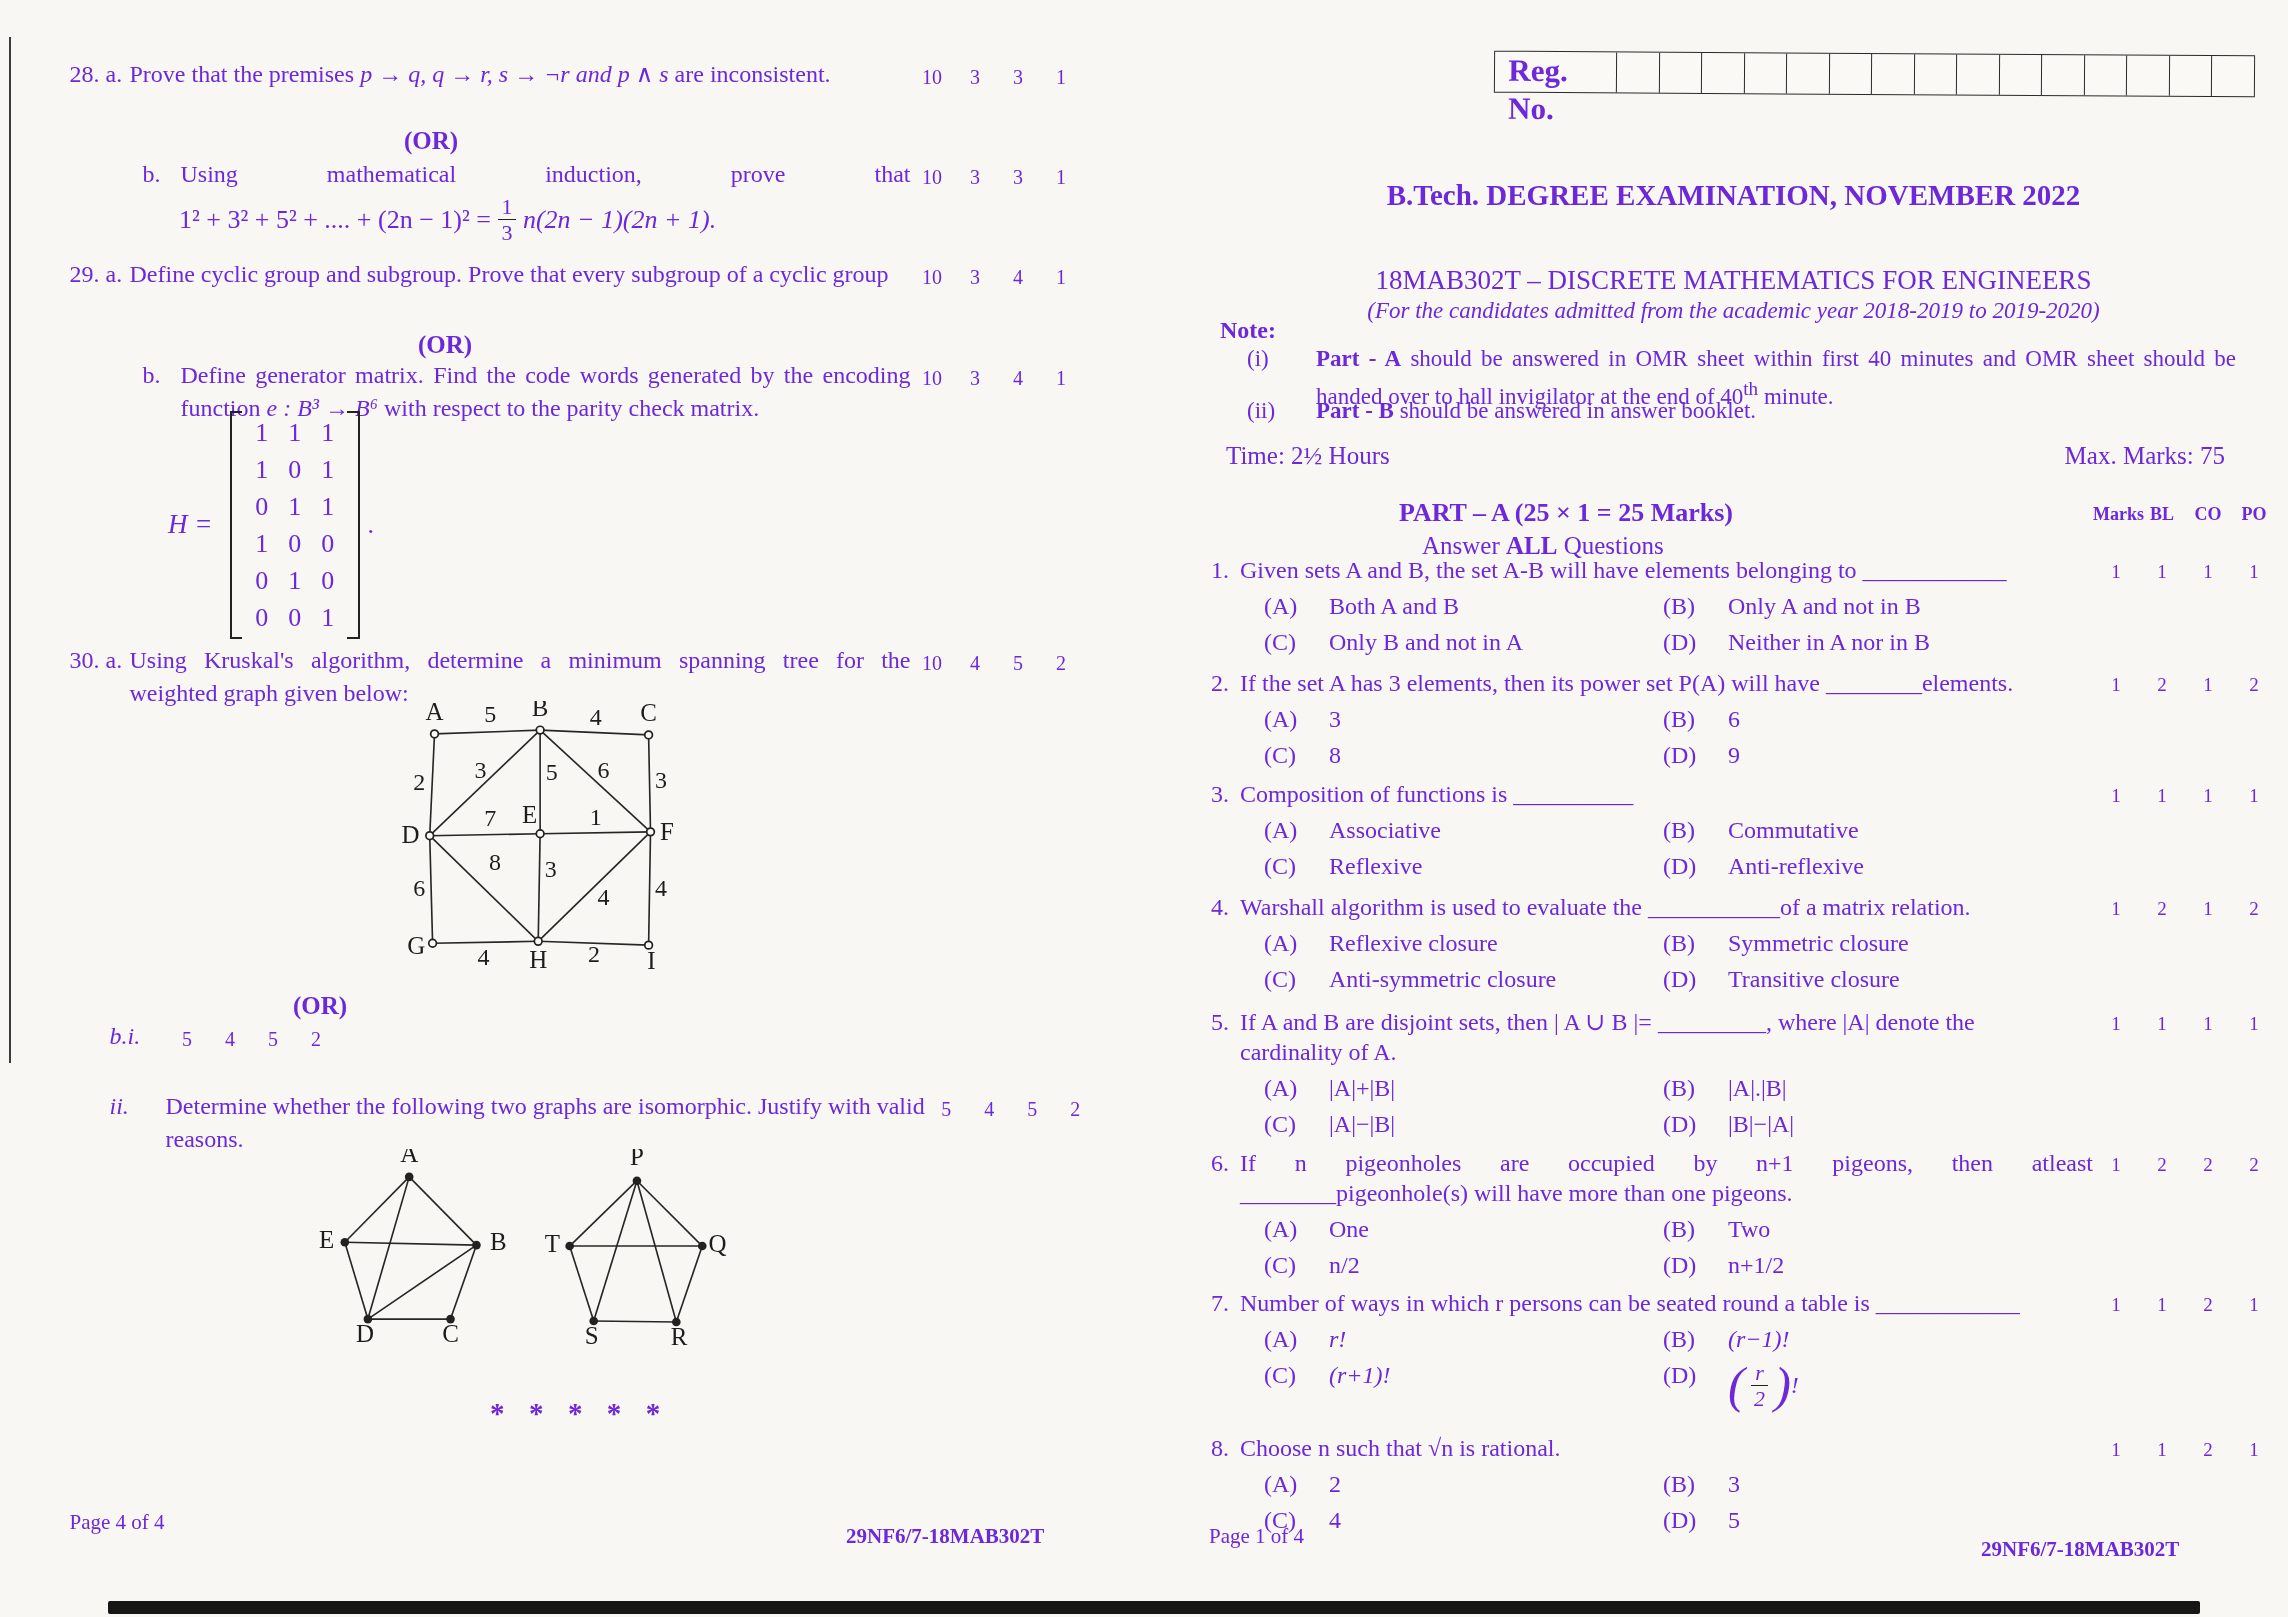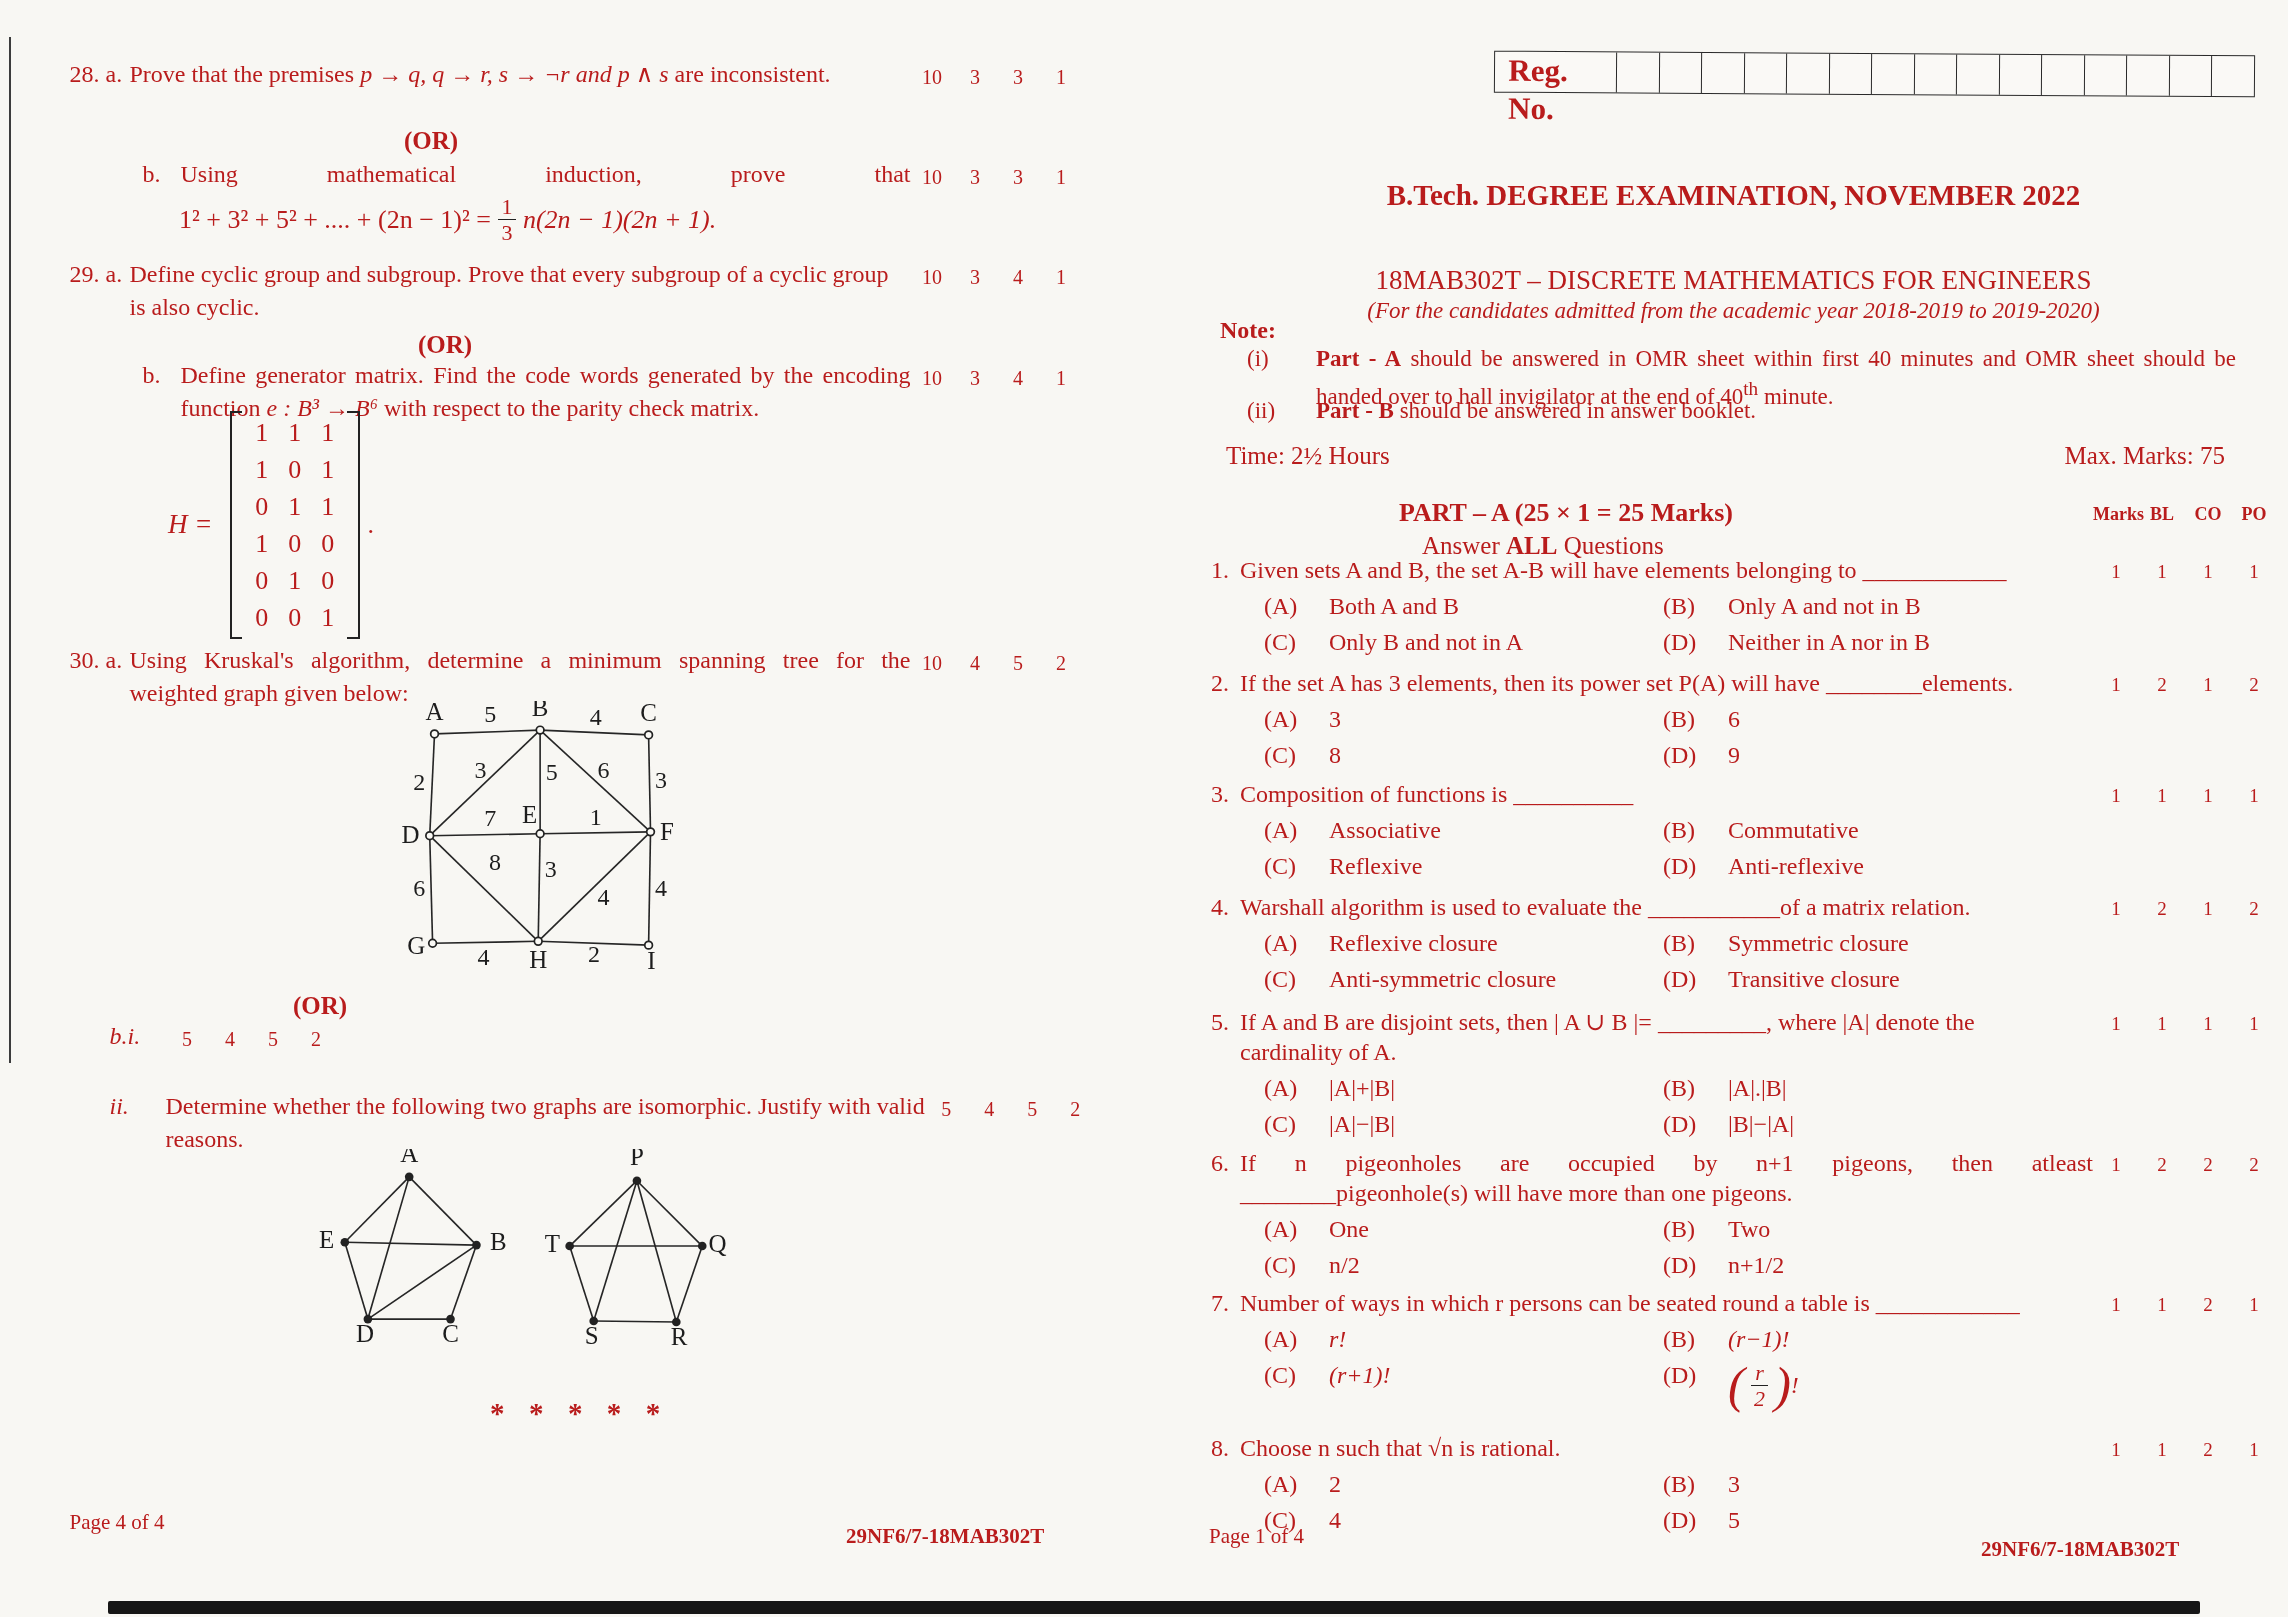--- a/index.html
+++ b/index.html
@@ -1,17 +1,17 @@
 <!DOCTYPE html>
 <html><head>
 <meta charset="utf-8">
 <style>
   html,body { margin:0; padding:0; background:#e8e7e3; }
   .canvas { position:relative; width:2288px; height:1618px; background:#f8f7f3;
-            font-family:"Liberation Serif","DejaVu Serif",serif; color:#b91c1c; overflow:hidden; }
+            font-family:"Liberation Serif","DejaVu Serif",serif; color:#6d28d9; overflow:hidden; }
   .page { position:absolute; top:29px; }
   #pL { left:58px; width:1038px; height:1576px; }
   #pR { left:1182px; width:1103px; height:1576px; }
 
   
   .q { position:absolute; left:11.5px; width:1014px; display:flex; align-items:flex-start;
        font-size:24px; line-height:33px; }
   .qn    { flex:0 0 60px; }
   .qn-b  { margin-left:73px; flex:0 0 38px; }
   .qn-bi { margin-left:40px; flex:0 0 56px;font-style:italic; }
@@ -122,21 +122,20 @@
           <span class="fn">1</span>
           <span>3</span>
         </span>
       <span class="mi">n(2n − 1)(2n + 1).</span>
     </div>
 
     <div class="q" style="top:229px">
       <span class="qn">29. a.</span>
       <div class="qt">
         <div class="nw">Define cyclic group and subgroup. Prove that every subgroup of a cyclic group</div>
-        <div>is also cyclic.</div>
       </div>
       <div class="mk">
         <span>10</span>
           <span>3</span>
           <span>4</span>
           <span>1</span>
       </div>
     </div>
 
     <div class="or" style="top:302px; left:360px">(OR)</div>

